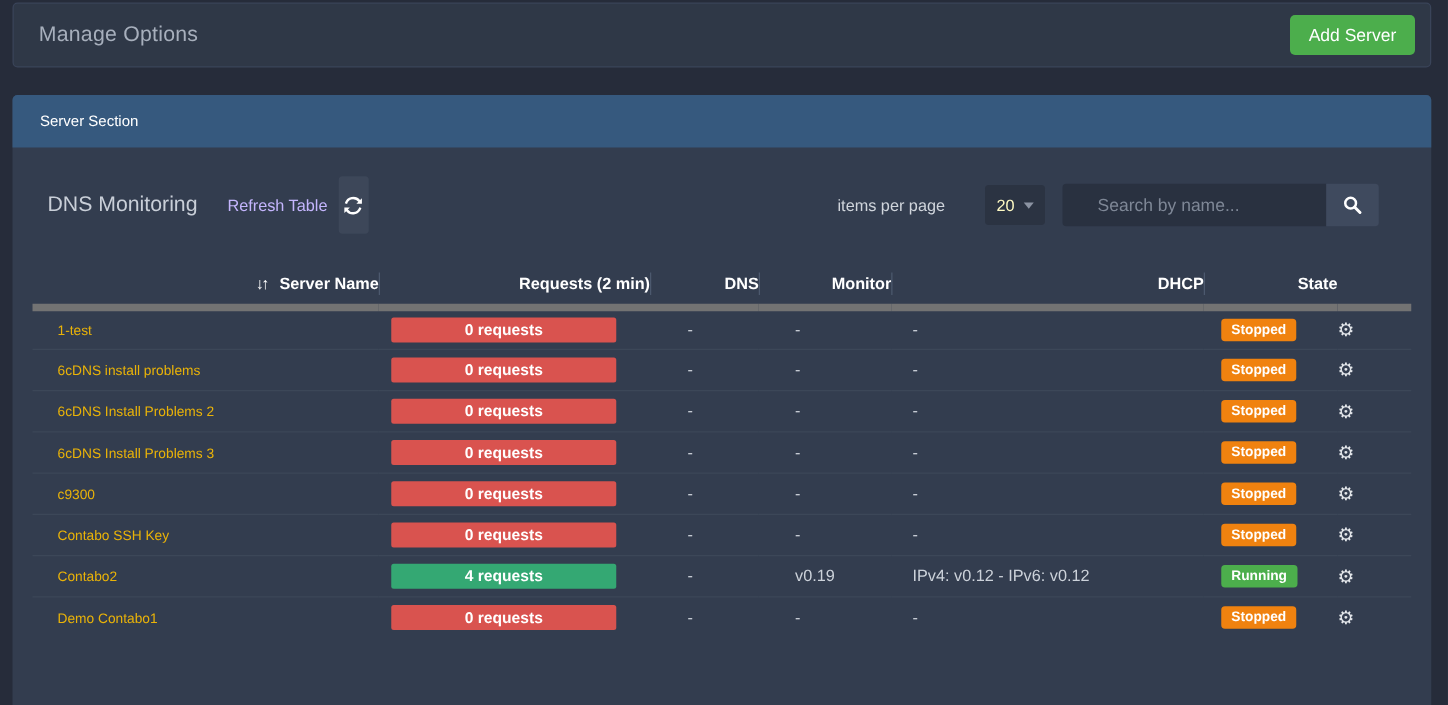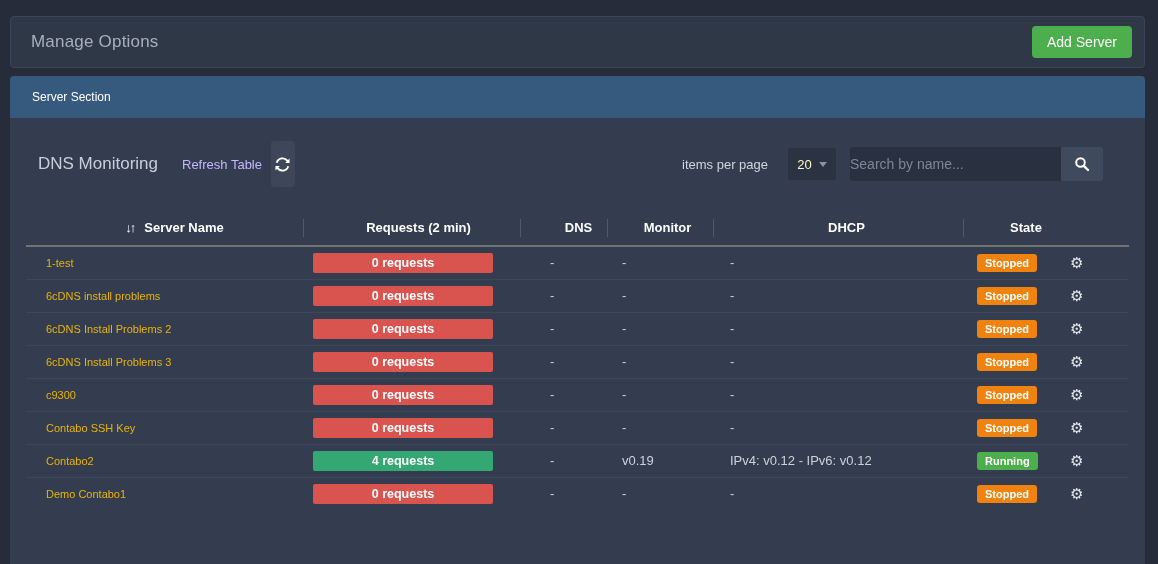--- a/index.html
+++ b/index.html
@@ -3,21 +3,21 @@
 <meta charset="utf-8">
 <style>
   * { box-sizing: border-box; margin: 0; padding: 0; }
   html, body {
     width: 1158px; height: 564px; overflow: hidden;
     background: #262c3a;
     font-family: "Liberation Sans", sans-serif;
   }
   
   .topbar {
-    position: absolute; top: 16px; left: 10px; width: 1135px; height: 52px;
+    position: absolute; top: 2px; left: 10px; width: 1135px; height: 52px;
     background: #2f3847; border: 1px solid #3a4459; border-radius: 4px;
     display: flex; align-items: center; padding: 0 12px 0 20px;
   }
   .page-title { font-size: 17px; color: #a7afbc; letter-spacing: .2px; }
   .add-btn {
     margin-left: auto; background: #4cae4c; color: #fff; font-size: 14px;
     font-family: "Liberation Sans", sans-serif;
     padding: 8px 15px; border: none; border-radius: 4px; cursor: pointer;
   }
   
@@ -32,57 +32,57 @@
   }
   
   .toolbar { height: 92px; display: flex; align-items: center; padding: 0 42px 0 28px; }
   .tbl-title { font-size: 17px; color: #c9cfd8; font-weight: normal; }
   .refresh-label { font-size: 13px; color: #c4b5fd; margin-left: 24px; margin-right: 9px; }
   .refresh-btn {
     width: 24px; height: 46px; background: #3d4759; border: none; border-radius: 3px;
     display: flex; align-items: center; justify-content: center; cursor: pointer;
   }
   .right-group { margin-left: auto; display: flex; align-items: center; }
-  .ipp-label { font-size: 13px; color: #d0d5dc; margin-right: 20px; }
+  .ipp-label { font-size: 13px; color: #d0d5dc; margin-right: 32px; }
   .ipp-select {
     width: 48px; height: 32px; background: #2b3342; border-radius: 3px;
     display: flex; align-items: center; justify-content: center; gap: 7px;
     color: #fef9c3; font-size: 13px; margin-right: 14px; cursor: pointer;
   }
   .caret { width: 0; height: 0; border-left: 4px solid transparent;
     border-right: 4px solid transparent; border-top: 5px solid #8b93a2; }
   .search-input {
     width: 211px; height: 34px; background: #293140; border: none;
-    border-radius: 3px 0 0 3px; padding-left: 0; color: #cfd5dd; font-size: 14px;
+    border-radius: 3px 0 0 3px; padding-left: 28px; color: #cfd5dd; font-size: 14px;
     font-family: "Liberation Sans", sans-serif; outline: none;
   }
   .search-input::placeholder { color: #7e8796; }
   .search-btn {
     width: 42px; height: 34px; background: #3f4a5e; border: none;
     border-radius: 0 3px 3px 0; display: flex; align-items: center;
     justify-content: center; cursor: pointer;
   }
   
   table { border-collapse: collapse; table-layout: fixed; width: 1103px; margin: 0 16px; }
   th {
-    height: 36px; border-bottom: 2px solid #737373; color: #fff;
-    font-size: 13px; font-weight: bold; text-align: center;
+    height: 36px; border-bottom: 6px solid #737373; color: #fff;
+    font-size: 13px; font-weight: bold; text-align: right;
     position: relative; vertical-align: middle;
   }
   th.sep::before {
     content: ''; position: absolute; left: 0; top: 50%; transform: translateY(-50%);
     width: 1px; height: 18px; background: #4c596e;
   }
   .sort-icon { font-size: 13px; letter-spacing: -2px; margin-right: 10px; color: #fff; }
   td { height: 33px; vertical-align: middle; color: #ccd2da; font-size: 13px; }
   tbody tr:not(:first-child) td { border-top: 1px solid #3c4758; }
   .c-name  { padding-left: 20px; }
   .c-req   { padding-left: 10px; }
   .c-dns   { padding-left: 30px; }
-  .c-mon   { padding-left: 15px; margin-left: 10px; }
+  .c-mon   { padding-left: 29px; margin-left: 10px; }
   .c-dhcp  { padding-left: 17px; }
   .c-state { padding-left: 14px; }
   .server-link { color: #eab308; font-size: 11px; text-decoration: none; cursor: pointer; }
   .req-badge {
     display: block; width: 180px; height: 20px; line-height: 20px; text-align: center;
     color: #fff; font-size: 12.5px; font-weight: bold; border-radius: 2px;
   }
   .req-badge.red   { background: #d9534f; }
   .req-badge.green { background: #34a873; }
   .state-badge {

